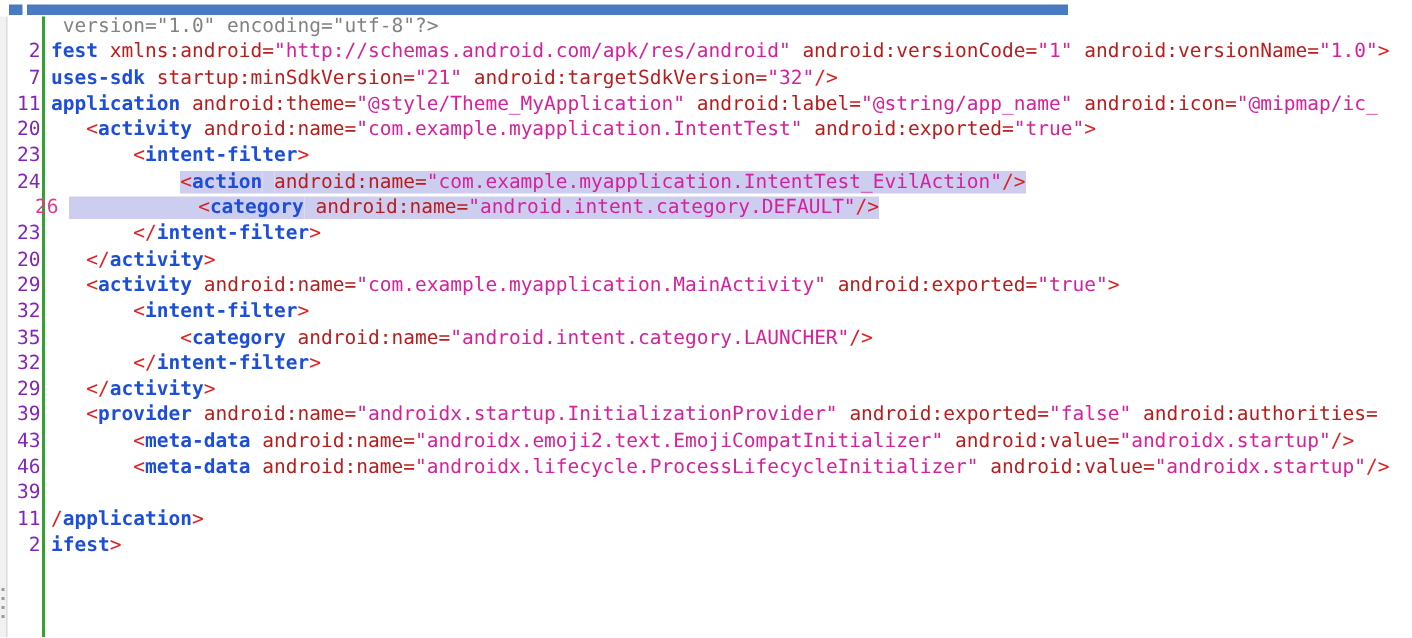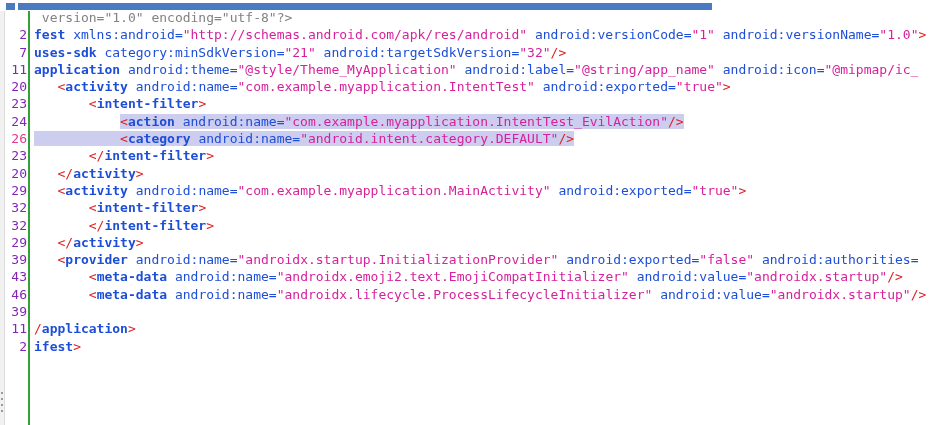--- a/index.html
+++ b/index.html
@@ -11,26 +11,26 @@
   
   .topbar{position:absolute;left:0;top:0;width:941px;height:11px;background:#ffffff;}
   .tb-square{position:absolute;left:6px;top:3px;width:9px;height:7px;background:#4a7bc0;}
   .tb-bar{position:absolute;left:18px;top:3px;width:694px;height:7px;background:#4a7bc0;}
   
   .green-line{position:absolute;left:28px;top:11px;width:2px;height:414px;background:#35a035;}
   
   .rows{position:absolute;left:4px;top:9px;font-size:13px;line-height:17.3px;width:937px;}
   .row{display:flex;height:17.3px;white-space:pre;}
   .gut{display:inline-block;width:23px;text-align:right;color:#8326b5;flex:none;}
-  .gut.cur{color:#e03a8c;}
+  .gut.cur{color:#e03a8c;margin-left:12px;}
   .code{padding-left:7px;flex:none;}
   .t-decl{color:#828282;}
   .t-delim{color:#dd2222;}
   .t-tag{color:#1d4ed8;font-weight:bold;}
-  .t-attr{color:#1d4ed8;}
+  .t-attr{color:#b91c1c;}
   .t-val{color:#d6219c;}
   .t-plain{color:#000000;}
   .sel{background:#cdcdf0;}
 </style>
 </head>
 <body>
 
 <div class="screen">
 
   <div class="splitter">
@@ -43,30 +43,31 @@
   <div class="topbar">
     <div class="tb-square"></div>
     <div class="tb-bar"></div>
   </div>
 
   <div class="green-line"></div>
 
   <div class="rows">
       <div class="row"><span class="gut"></span><span class="code"><span class="t-decl"> version="1.0" encoding="utf-8"?&gt;</span></span></div>
       <div class="row"><span class="gut">2</span><span class="code"><span class="t-tag">fest</span><span class="t-plain"> </span><span class="t-attr">xmlns:android=</span><span class="t-val">"http://schemas.android.com/apk/res/android"</span><span class="t-plain"> </span><span class="t-attr">android:versionCode=</span><span class="t-val">"1"</span><span class="t-plain"> </span><span class="t-attr">android:versionName=</span><span class="t-val">"1.0"</span><span class="t-delim">&gt;</span></span></div>
-      <div class="row"><span class="gut">7</span><span class="code"><span class="t-tag">uses-sdk</span><span class="t-plain"> </span><span class="t-attr">category:minSdkVersion=</span><span class="t-val">"21"</span><span class="t-plain"> </span><span class="t-attr">android:targetSdkVersion=</span><span class="t-val">"32"</span><span class="t-delim">/&gt;</span></span></div>
+      <div class="row"><span class="gut">7</span><span class="code"><span class="t-tag">uses-sdk</span><span class="t-plain"> </span><span class="t-attr">startup:minSdkVersion=</span><span class="t-val">"21"</span><span class="t-plain"> </span><span class="t-attr">android:targetSdkVersion=</span><span class="t-val">"32"</span><span class="t-delim">/&gt;</span></span></div>
       <div class="row"><span class="gut">11</span><span class="code"><span class="t-tag">application</span><span class="t-plain"> </span><span class="t-attr">android:theme=</span><span class="t-val">"@style/Theme_MyApplication"</span><span class="t-plain"> </span><span class="t-attr">android:label=</span><span class="t-val">"@string/app_name"</span><span class="t-plain"> </span><span class="t-attr">android:icon=</span><span class="t-val">"@mipmap/ic_</span></span></div>
       <div class="row"><span class="gut">20</span><span class="code"><span class="t-plain">   </span><span class="t-delim">&lt;</span><span class="t-tag">activity</span><span class="t-plain"> </span><span class="t-attr">android:name=</span><span class="t-val">"com.example.myapplication.IntentTest"</span><span class="t-plain"> </span><span class="t-attr">android:exported=</span><span class="t-val">"true"</span><span class="t-delim">&gt;</span></span></div>
       <div class="row"><span class="gut">23</span><span class="code"><span class="t-plain">       </span><span class="t-delim">&lt;</span><span class="t-tag">intent-filter</span><span class="t-delim">&gt;</span></span></div>
       <div class="row"><span class="gut">24</span><span class="code"><span class="t-plain">           </span><span class="t-delim sel">&lt;</span><span class="t-tag sel">action</span><span class="t-plain sel"> </span><span class="t-attr sel">android:name=</span><span class="t-val sel">"com.example.myapplication.IntentTest_EvilAction"</span><span class="t-delim sel">/&gt;</span></span></div>
       <div class="row"><span class="gut cur">26</span><span class="code"><span class="t-plain sel">           </span><span class="t-delim sel">&lt;</span><span class="t-tag sel">category</span><span class="t-plain sel"> </span><span class="t-attr sel">android:name=</span><span class="t-val sel">"android.intent.category.DEFAULT"</span><span class="t-delim sel">/&gt;</span></span></div>
       <div class="row"><span class="gut">23</span><span class="code"><span class="t-plain">       </span><span class="t-delim">&lt;/</span><span class="t-tag">intent-filter</span><span class="t-delim">&gt;</span></span></div>
       <div class="row"><span class="gut">20</span><span class="code"><span class="t-plain">   </span><span class="t-delim">&lt;/</span><span class="t-tag">activity</span><span class="t-delim">&gt;</span></span></div>
       <div class="row"><span class="gut">29</span><span class="code"><span class="t-plain">   </span><span class="t-delim">&lt;</span><span class="t-tag">activity</span><span class="t-plain"> </span><span class="t-attr">android:name=</span><span class="t-val">"com.example.myapplication.MainActivity"</span><span class="t-plain"> </span><span class="t-attr">android:exported=</span><span class="t-val">"true"</span><span class="t-delim">&gt;</span></span></div>
       <div class="row"><span class="gut">32</span><span class="code"><span class="t-plain">       </span><span class="t-delim">&lt;</span><span class="t-tag">intent-filter</span><span class="t-delim">&gt;</span></span></div>
+      <div class="row"><span class="gut">35</span><span class="code"><span class="t-plain">           </span><span class="t-delim">&lt;</span><span class="t-tag">category</span><span class="t-plain"> </span><span class="t-attr">android:name=</span><span class="t-val">"android.intent.category.LAUNCHER"</span><span class="t-delim">/&gt;</span></span></div>
       <div class="row"><span class="gut">32</span><span class="code"><span class="t-plain">       </span><span class="t-delim">&lt;/</span><span class="t-tag">intent-filter</span><span class="t-delim">&gt;</span></span></div>
       <div class="row"><span class="gut">29</span><span class="code"><span class="t-plain">   </span><span class="t-delim">&lt;/</span><span class="t-tag">activity</span><span class="t-delim">&gt;</span></span></div>
       <div class="row"><span class="gut">39</span><span class="code"><span class="t-plain">   </span><span class="t-delim">&lt;</span><span class="t-tag">provider</span><span class="t-plain"> </span><span class="t-attr">android:name=</span><span class="t-val">"androidx.startup.InitializationProvider"</span><span class="t-plain"> </span><span class="t-attr">android:exported=</span><span class="t-val">"false"</span><span class="t-plain"> </span><span class="t-attr">android:authorities=</span></span></div>
       <div class="row"><span class="gut">43</span><span class="code"><span class="t-plain">       </span><span class="t-delim">&lt;</span><span class="t-tag">meta-data</span><span class="t-plain"> </span><span class="t-attr">android:name=</span><span class="t-val">"androidx.emoji2.text.EmojiCompatInitializer"</span><span class="t-plain"> </span><span class="t-attr">android:value=</span><span class="t-val">"androidx.startup"</span><span class="t-delim">/&gt;</span></span></div>
       <div class="row"><span class="gut">46</span><span class="code"><span class="t-plain">       </span><span class="t-delim">&lt;</span><span class="t-tag">meta-data</span><span class="t-plain"> </span><span class="t-attr">android:name=</span><span class="t-val">"androidx.lifecycle.ProcessLifecycleInitializer"</span><span class="t-plain"> </span><span class="t-attr">android:value=</span><span class="t-val">"androidx.startup"</span><span class="t-delim">/&gt;</span></span></div>
       <div class="row"><span class="gut">39</span></div>
       <div class="row"><span class="gut">11</span><span class="code"><span class="t-delim">/</span><span class="t-tag">application</span><span class="t-delim">&gt;</span></span></div>
       <div class="row"><span class="gut">2</span><span class="code"><span class="t-tag">ifest</span><span class="t-delim">&gt;</span></span></div>
     </div>
 

